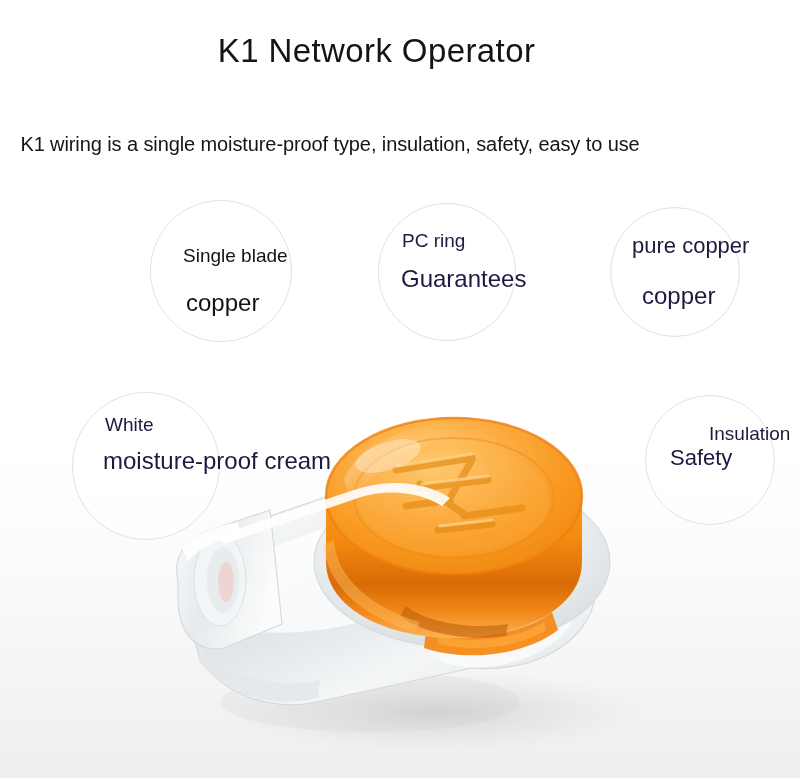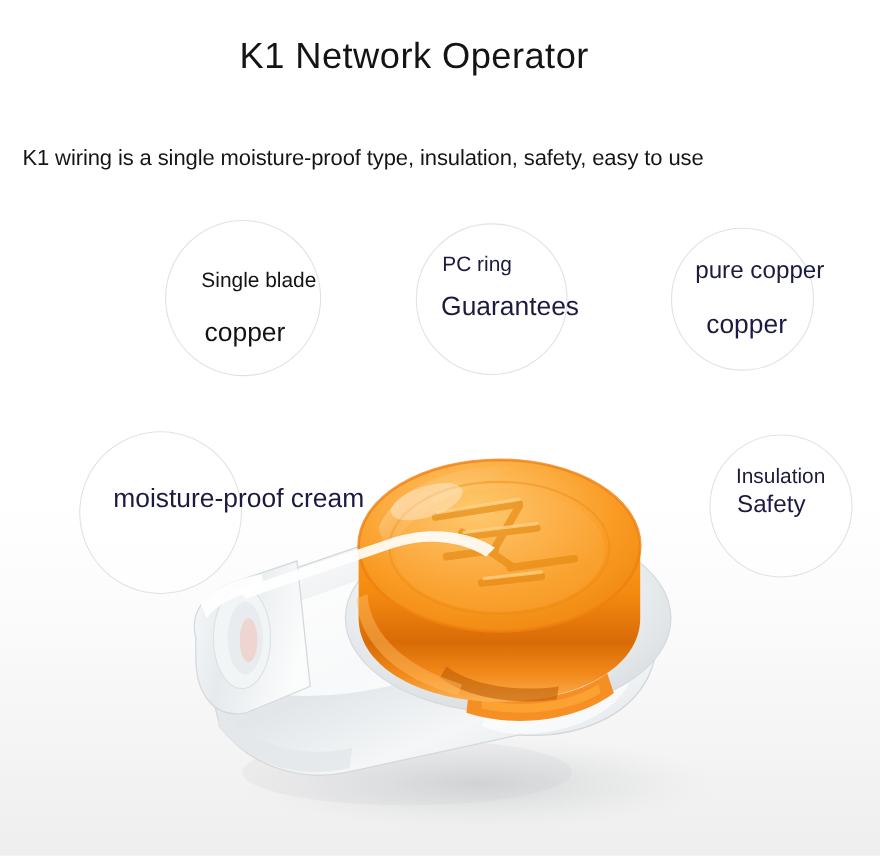--- a/index.html
+++ b/index.html
@@ -97,28 +97,28 @@
 
   #feat-2 { left: 610px; top: 207px; }
   #feat-2 .feature-circle { width: 130px; height: 130px; }
   #feat-2 .feature-text   { left: 22px;  top: 26px; }
   #feat-2 .line-big       { margin-top: 23px; margin-left: 10px; }
   #feat-2 .line-small     { font-size: 22px; }
 
   #feat-3 { left: 72px; top: 392px; }
   #feat-3 .feature-circle { width: 148px; height: 148px; }
   #feat-3 .feature-text   { left: 33px;  top: 22px; }
-  #feat-3 .line-big       { margin-top: 26px; margin-left: -2px; }
+  #feat-3 .line-big       { margin-top: 11px; margin-left: -2px; }
 
   #feat-4 { left: 645px; top: 395px; }
   #feat-4 .feature-circle { width: 130px; height: 130px; }
   #feat-4 .feature-text   { left: 24px;  top: 28px; }
   #feat-4 .line-big       { margin-left: 1px; }
   #feat-4 .line-big       { font-size: 22px; }
-  #feat-4 .line-small     { font-size: 19px; }
+  #feat-4 .line-small     { font-size: 19px; margin-left: 40px; }
 
   
   #product {
     position: absolute;
     left: 120px;
     top: 330px;
     width: 560px;
     height: 430px;
   }
   #product svg {
@@ -294,20 +294,21 @@
     <div class="feature-circle"></div>
     <div class="feature-text">
       <div class="line-small">pure copper</div>
       <div class="line-big">copper</div>
     </div>
   </div>
 
   <div class="feature" id="feat-3">
     <div class="feature-circle"></div>
     <div class="feature-text">
+      <div class="line-small">White</div>
       <div class="line-big">moisture-proof cream</div>
     </div>
   </div>
 
   <div class="feature" id="feat-4">
     <div class="feature-circle"></div>
     <div class="feature-text">
       <div class="line-small">Insulation</div>
       <div class="line-big">Safety</div>
     </div>

